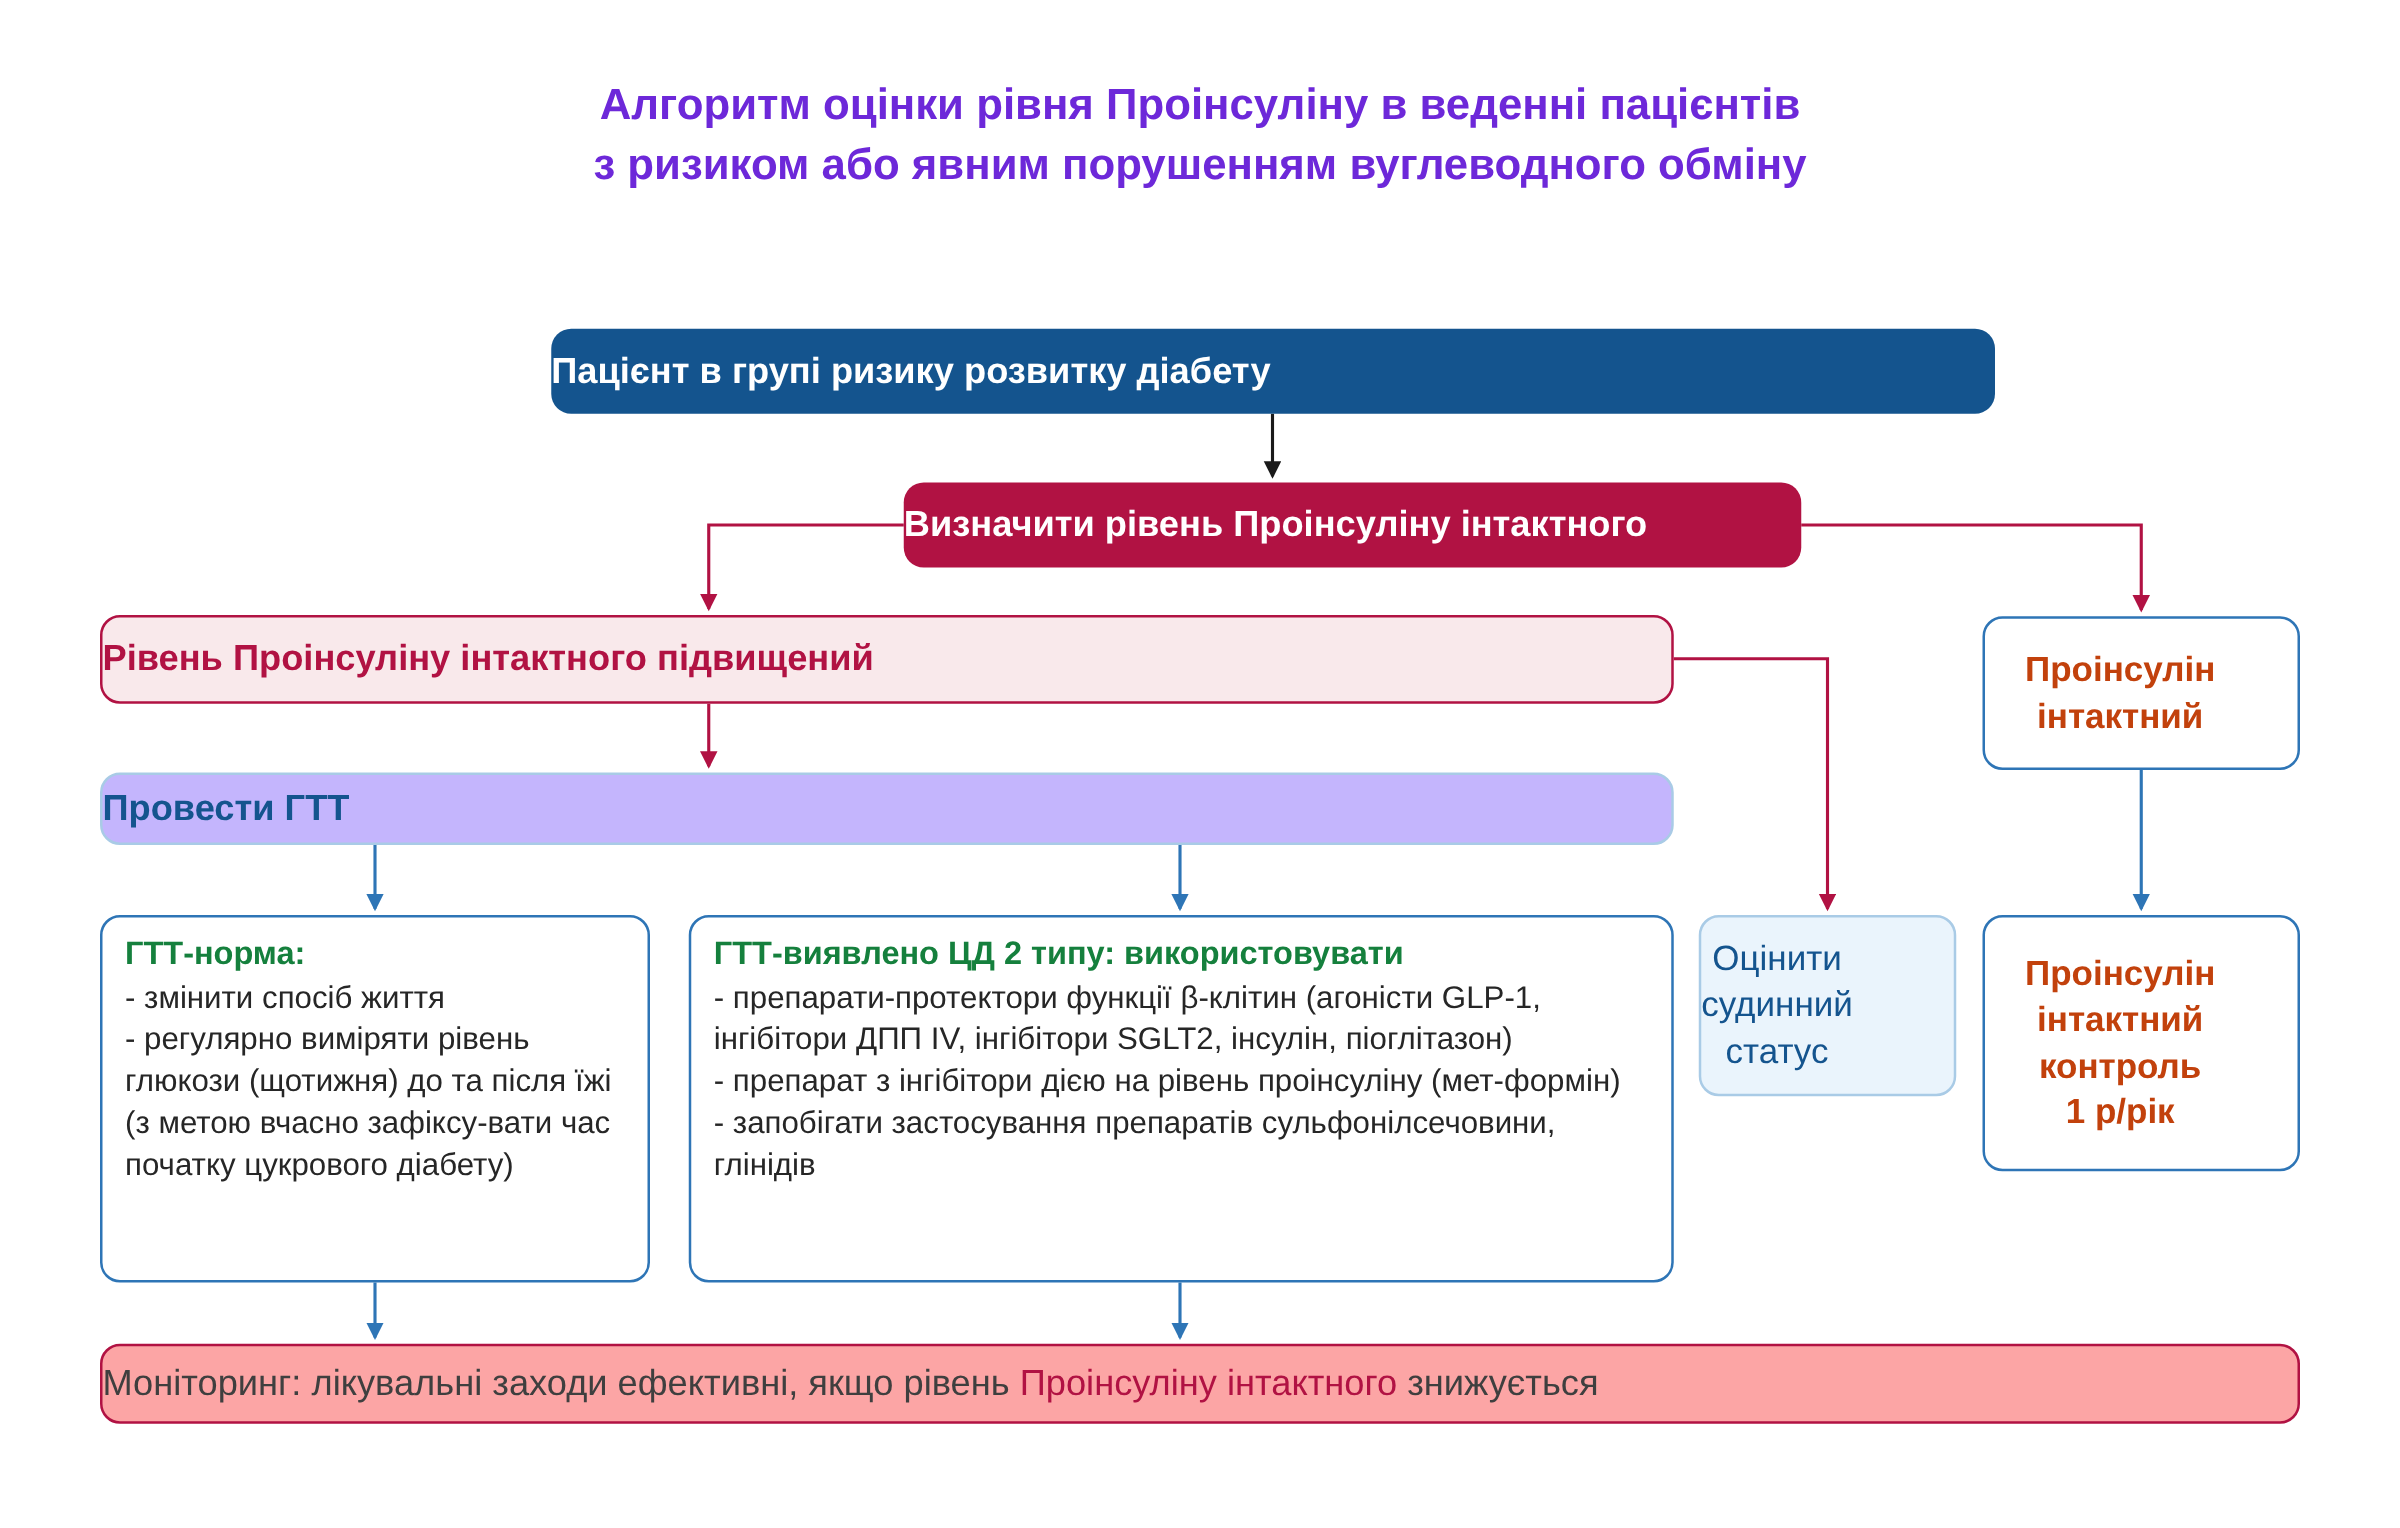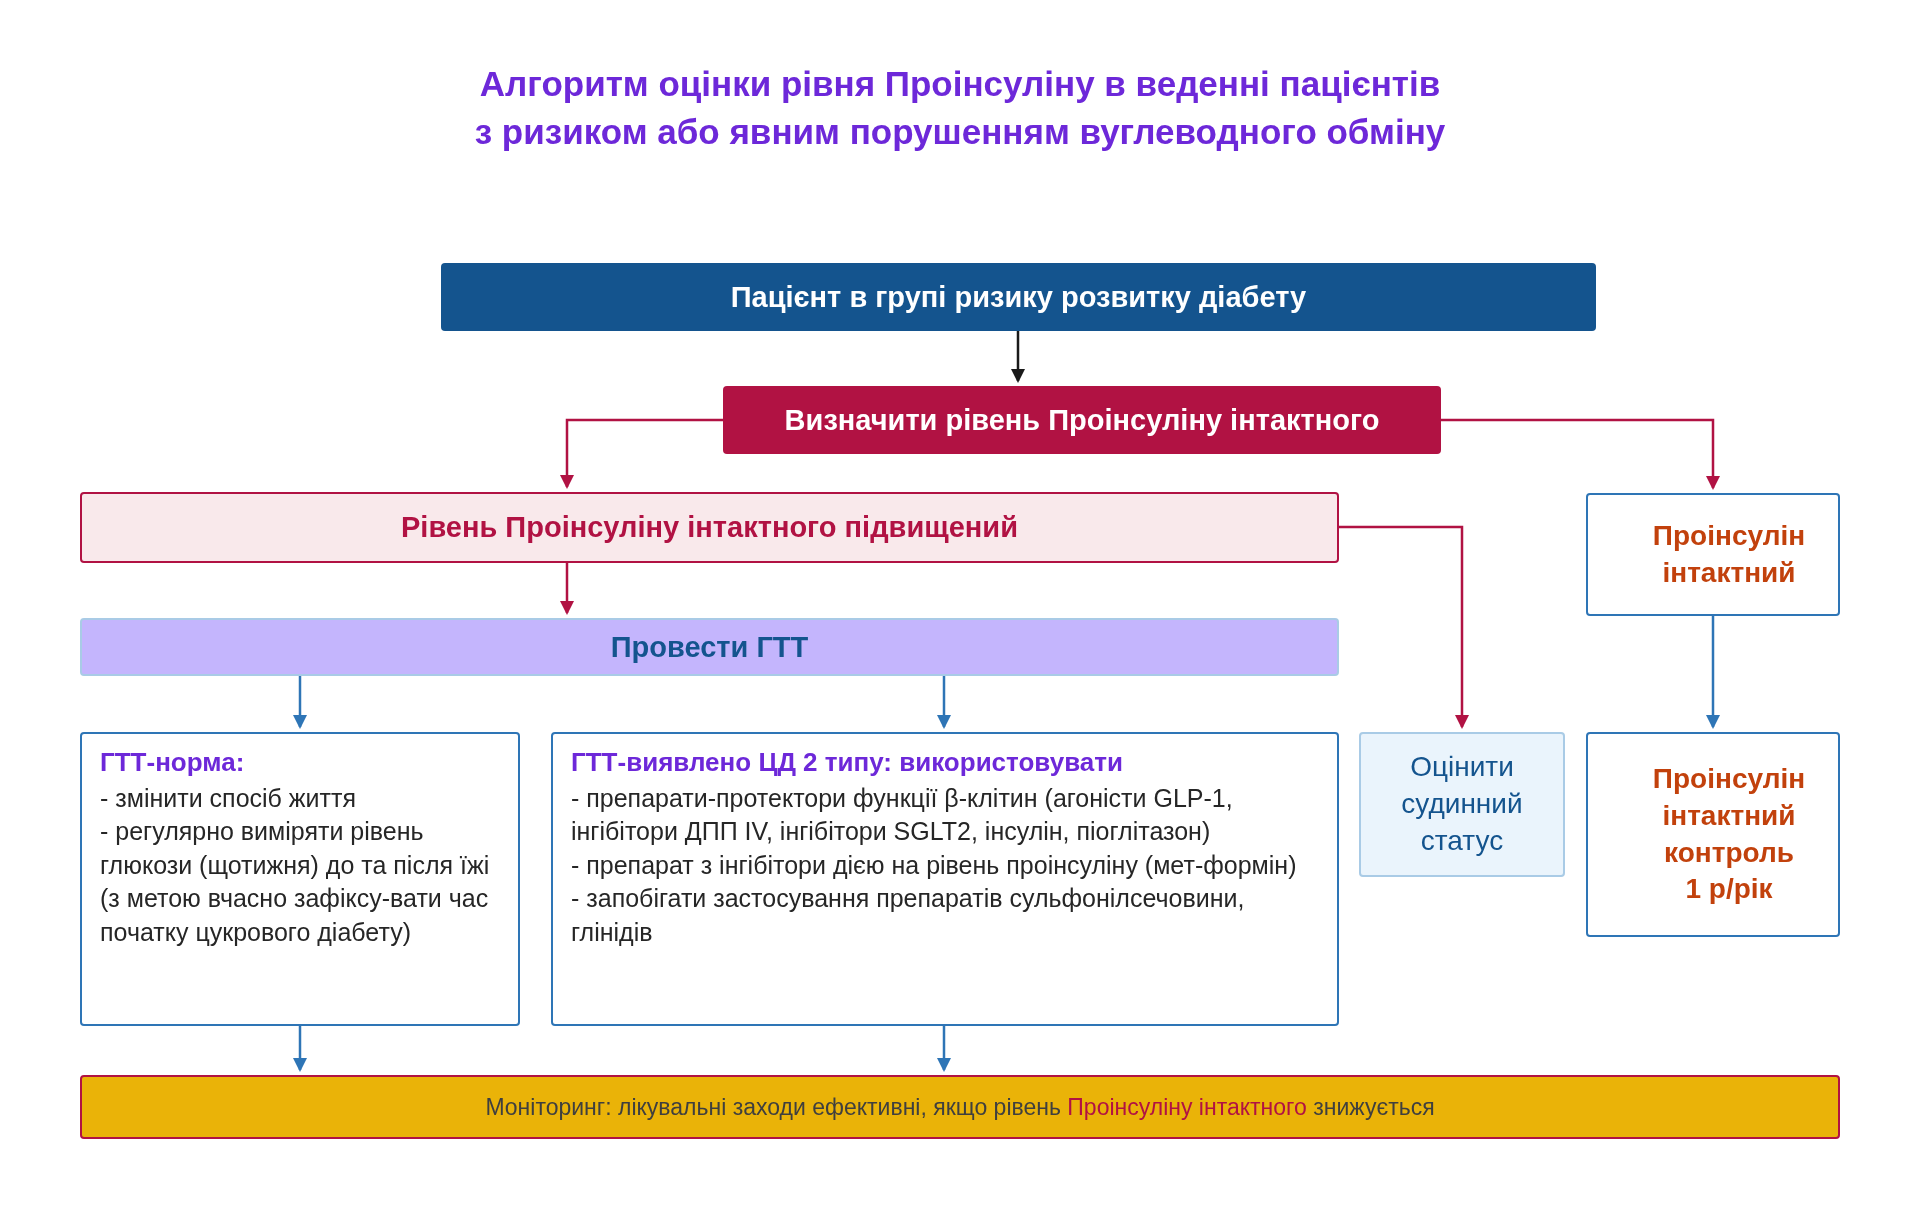--- a/index.html
+++ b/index.html
@@ -5,38 +5,38 @@
   html,body { margin:0; padding:0; background:#ffffff; }
   body { font-family:"Liberation Sans","DejaVu Sans",sans-serif; }
   .canvas { position:relative; width:1920px; height:1222px; background:#ffffff; overflow:hidden; }
 
   .title { position:absolute; left:20px; top:60px; width:1880px; margin:0;
            text-align:center; color:#6d28d9; font-size:35px; font-weight:bold; line-height:1.38; }
   .title span { display:block; }
 
   .arrows { position:absolute; left:0; top:0; pointer-events:none; }
 
-  .box { position:absolute; box-sizing:border-box; border-radius:4px;
-         display:flex; align-items:center; justify-content:center; text-align:center; }
+  .box { position:absolute; box-sizing:border-box; border-radius:16px;
+         display:flex; align-items:center; justify-content:flex-start; text-align:center; }
 
   .filled-blue { background:#14548e; color:#ffffff; font-weight:bold; font-size:29px; }
   .filled-red  { background:#b11243; color:#ffffff; font-weight:bold; font-size:29px; }
   .pinkbox     { background:#f9e9eb; border:2px solid #b11243; color:#b11243; font-weight:bold; font-size:29px; }
   .ltbluebox   { background:#c4b5fd; border:2px solid #a9cbe6; color:#14548e; font-weight:bold; font-size:29px; }
   .outline-blue{ background:#ffffff; border:2px solid #2e75b6; color:#c2410c;padding-left:32px; }
   .center-pre  { white-space:pre-line; font-size:28px; font-weight:600; line-height:1.32; }
   .vascbox     { background:#eaf4fc; border:2px solid #a9cbe6; color:#14548e; font-weight:normal;
                  white-space:pre-line; font-size:28px; line-height:1.32; }
 
   .listbox { display:block; text-align:left; padding:11px 18px; font-size:25px;
              color:#262626; line-height:1.34; }
-  .listbox .hdr { font-weight:bold; color:#6d28d9; font-size:26px; margin-bottom:2px; }
+  .listbox .hdr { font-weight:bold; color:#15803d; font-size:26px; margin-bottom:2px; }
   .listbox .itm { margin:0; }
 
-  .monitor { background:#eab308; border:2px solid #b11243; font-size:23px; color:#3f3f3f; }
+  .monitor { background:#fca5a5; border:2px solid #b11243; font-size:29px; color:#3f3f3f; }
   .monitor .red { color:#b11243; }
 </style>
 </head>
 <body>
 
 <div class="canvas">
 
   <h1 class="title">
     <span>Алгоритм оцінки рівня Проінсуліну в веденні пацієнтів</span>
     <span>з ризиком або явним порушенням вуглеводного обміну</span>

